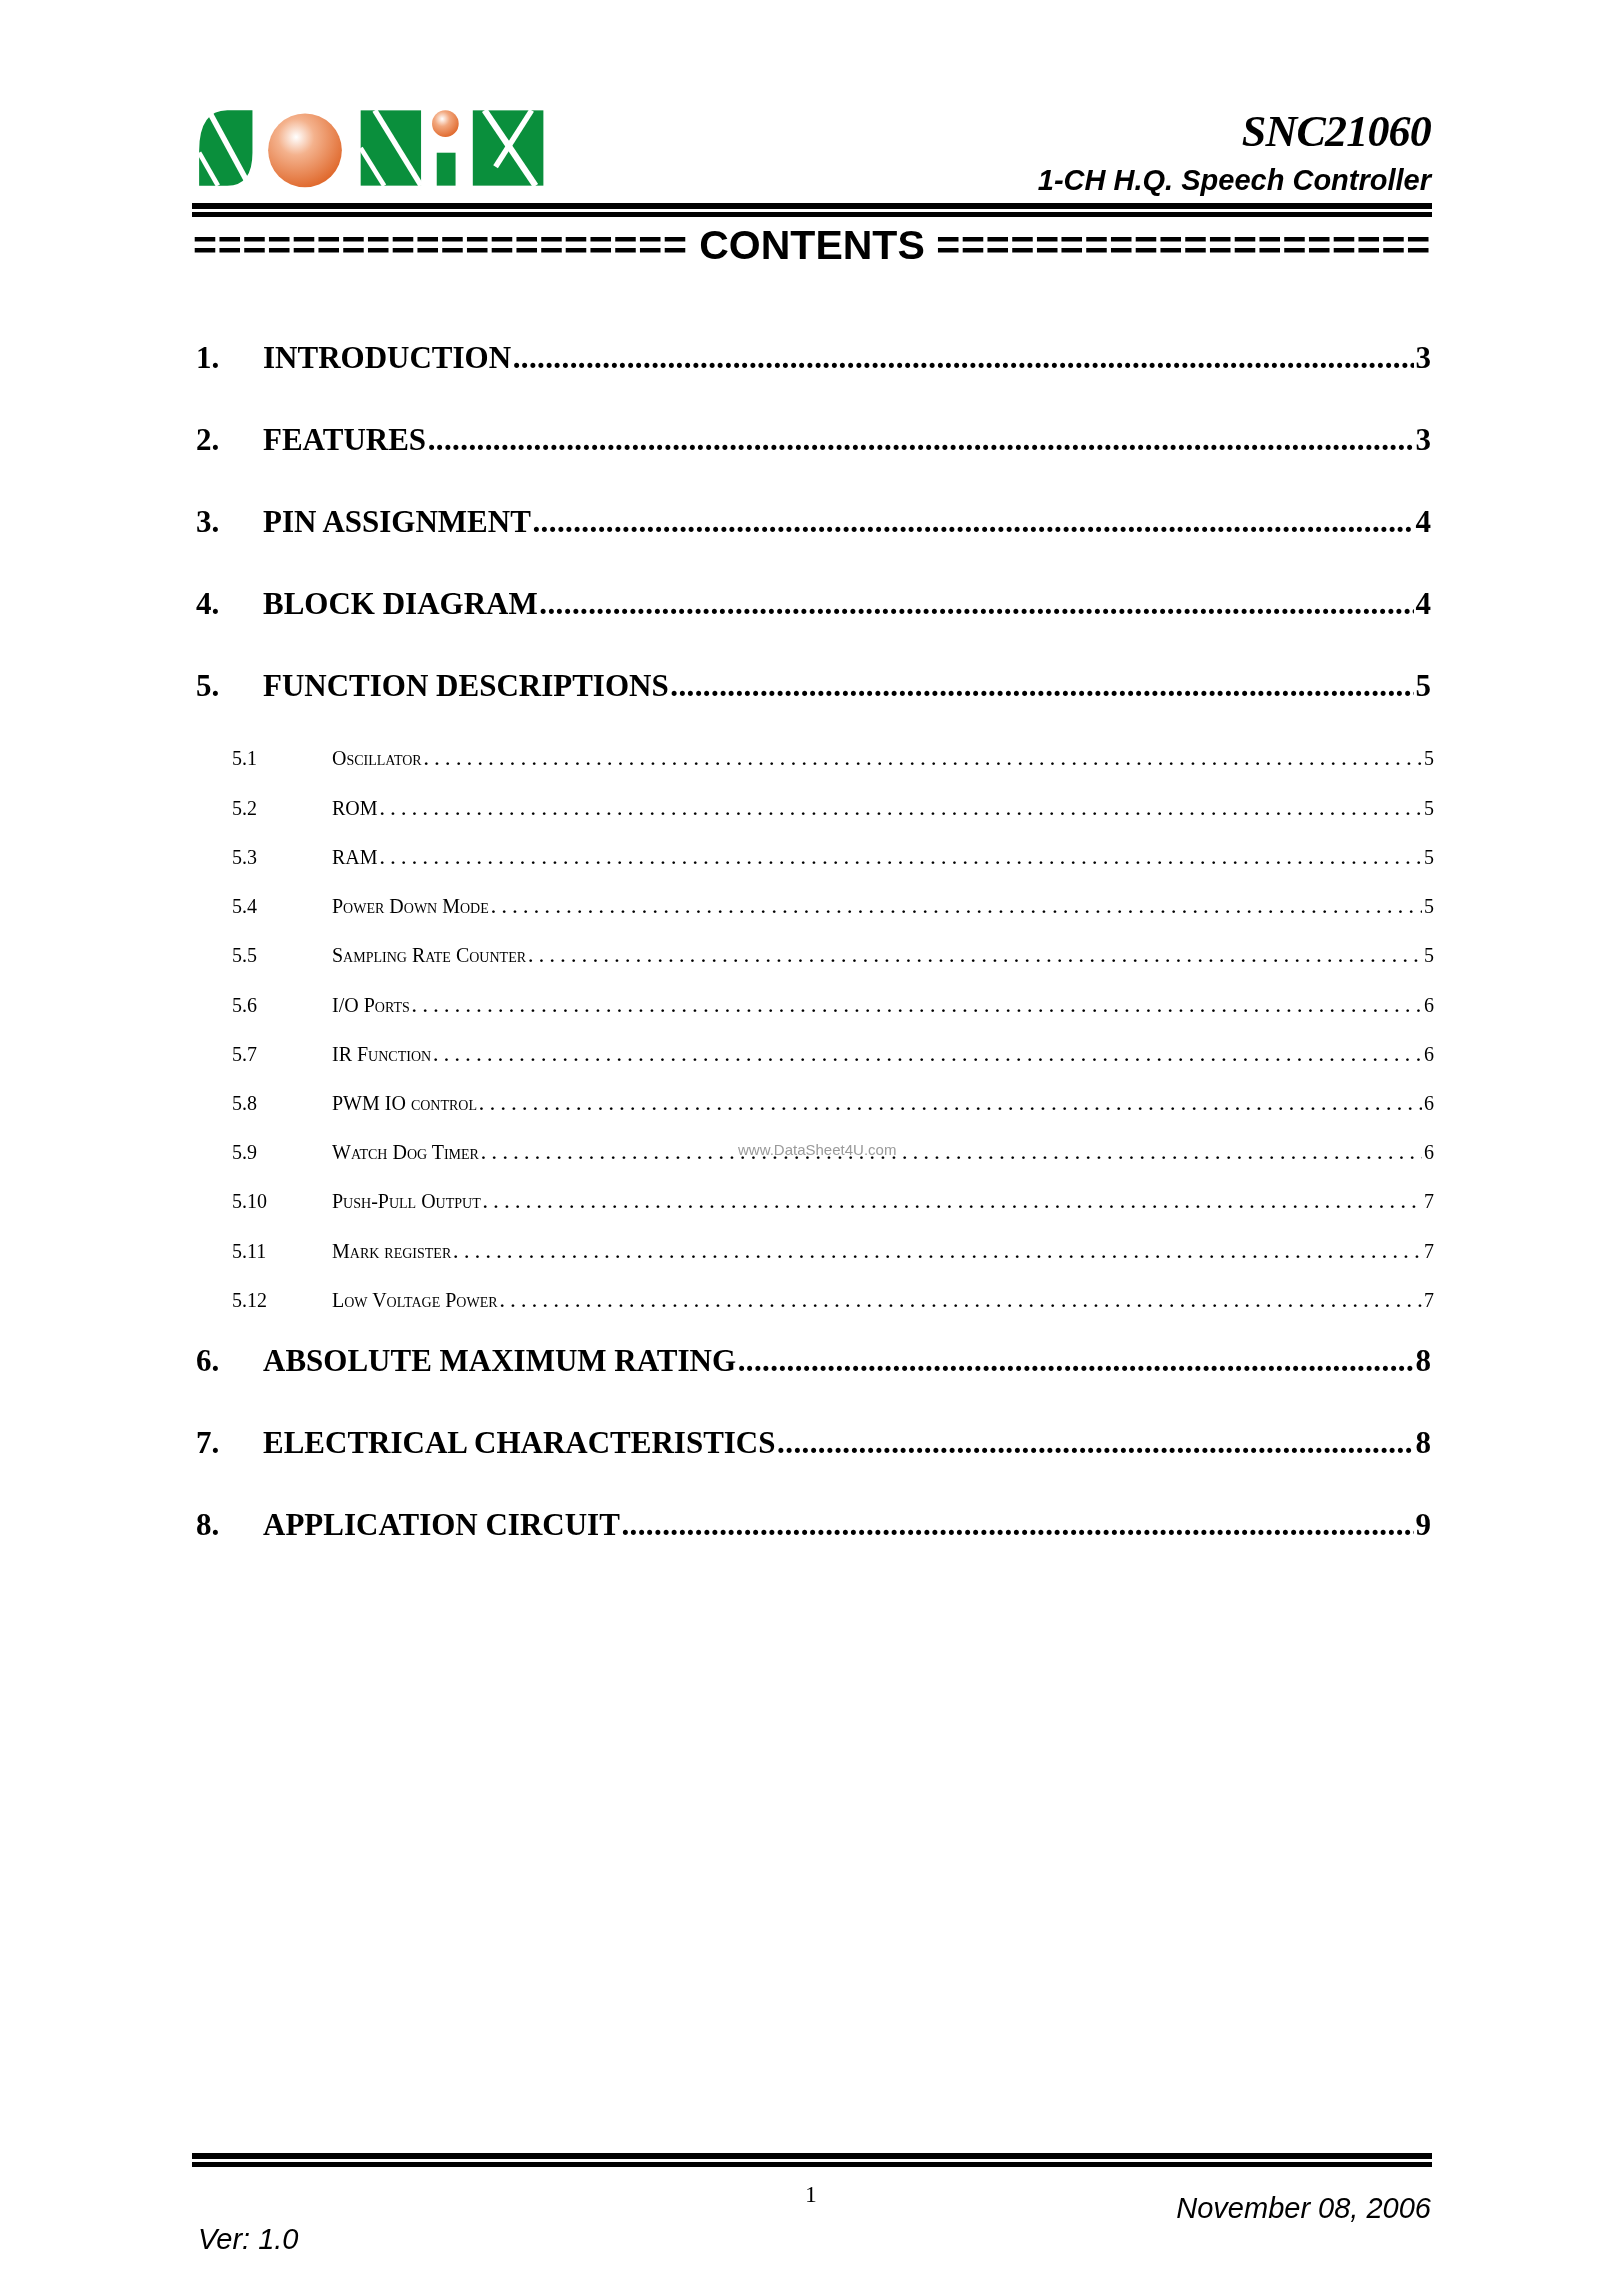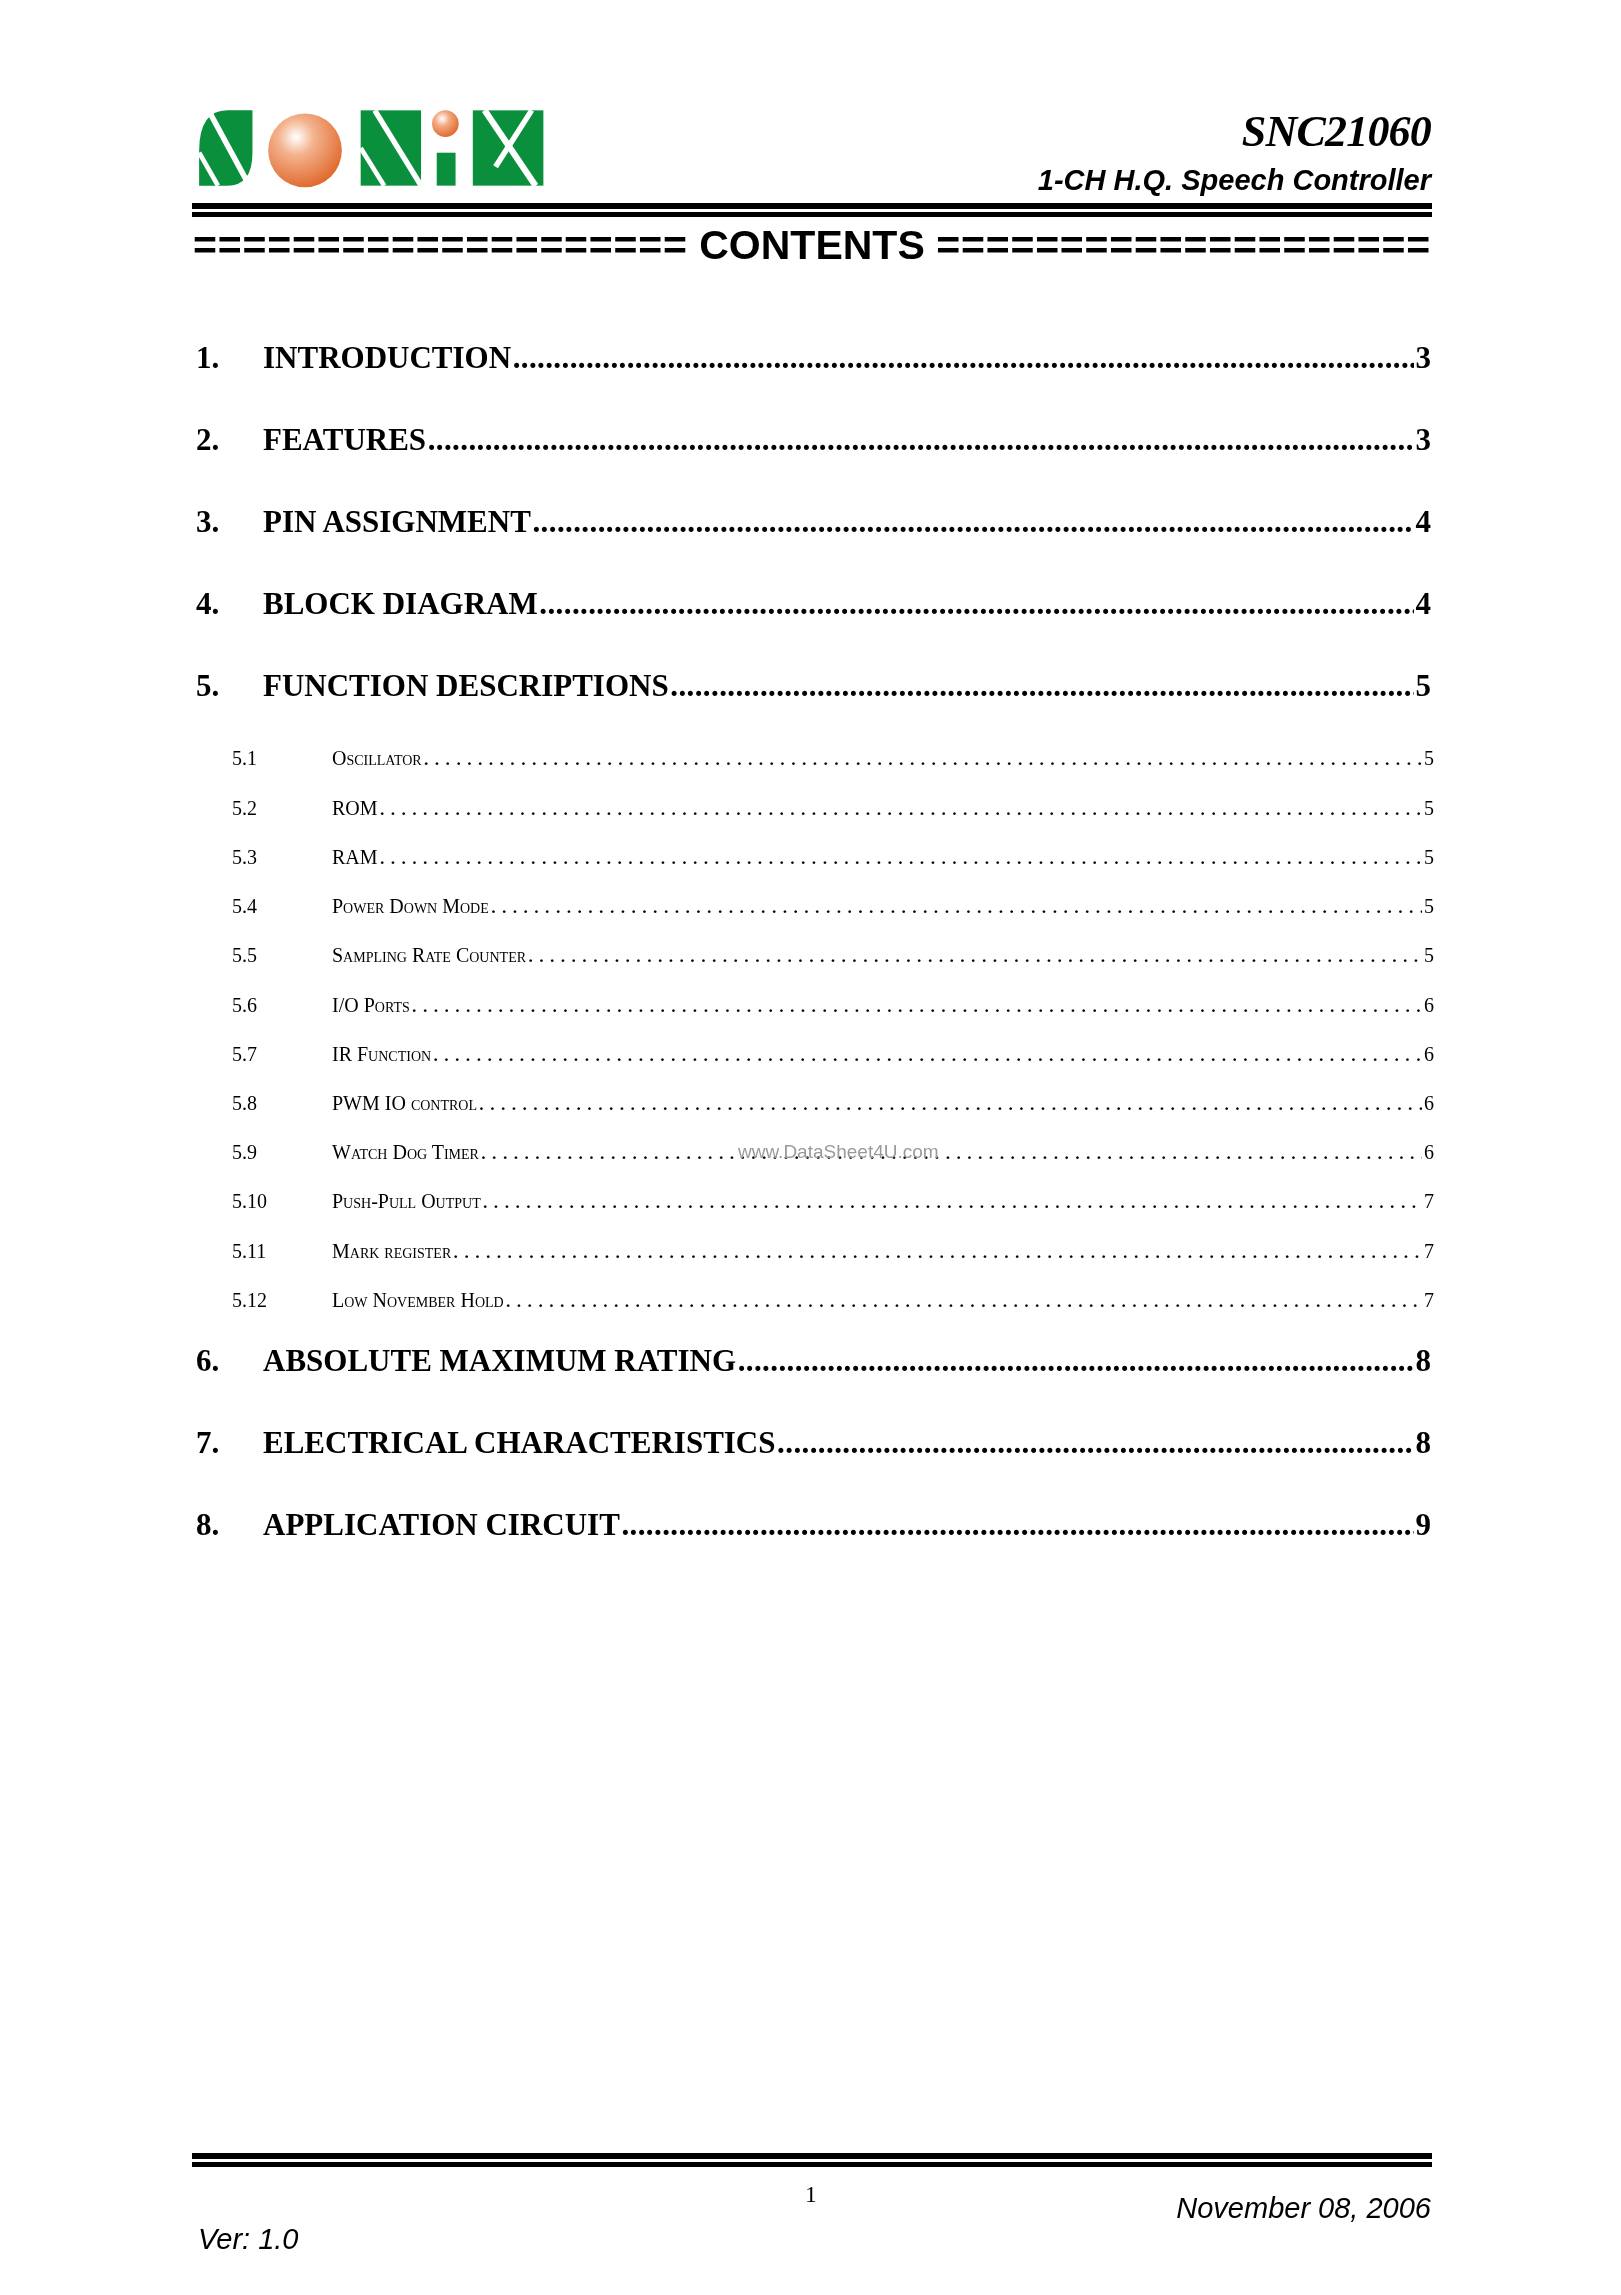--- a/index.html
+++ b/index.html
@@ -47,21 +47,21 @@
     }
     .toc-row.main .leader { letter-spacing: 0.4px; }
     .toc-row.sub .leader { letter-spacing: 4.9px; font-size: 23.6px; }
     .toc-row .leader::before {
       content: "....................................................................................................................................................................................................................................................................................................";
     }
     .toc-row .page { flex: 0 0 auto; text-align: right; }
 
     .watermark {
       position: absolute; left: 738px; top: 1141px;
-      font-family: "Liberation Sans", sans-serif; font-size: 19px; color: #9a9a9a;
+      font-family: "Liberation Sans", sans-serif; font-size: 15px; color: #9a9a9a;
       background: transparent;
     }
 
     .footer-ver {
       position: absolute; left: 198px; top: 2192px;
       font-family: "Liberation Sans", sans-serif; font-style: italic; font-size: 29px; margin-top: 31px;
     }
     .footer-page {
       position: absolute; left: 799px; top: 2181px; width: 23.6px; text-align: center;
       font-family: "Liberation Serif", serif; font-size: 23.6px;
@@ -219,21 +219,21 @@
     <span class="page">7</span>
   </div>
   <div class="toc-row sub" style="top:1229px">
     <span class="num">5.11</span>
     <span class="label">Mark register</span>
     <span class="leader"></span>
     <span class="page">7</span>
   </div>
   <div class="toc-row sub" style="top:1278px">
     <span class="num">5.12</span>
-    <span class="label">Low November Hold</span>
+    <span class="label">Low Voltage Power</span>
     <span class="leader"></span>
     <span class="page">7</span>
   </div>
 
   <div class="toc-row main" style="top:1343px">
     <span class="num">6.</span>
     <span class="label">ABSOLUTE MAXIMUM RATING</span>
     <span class="leader"></span>
     <span class="page">8</span>
   </div>

